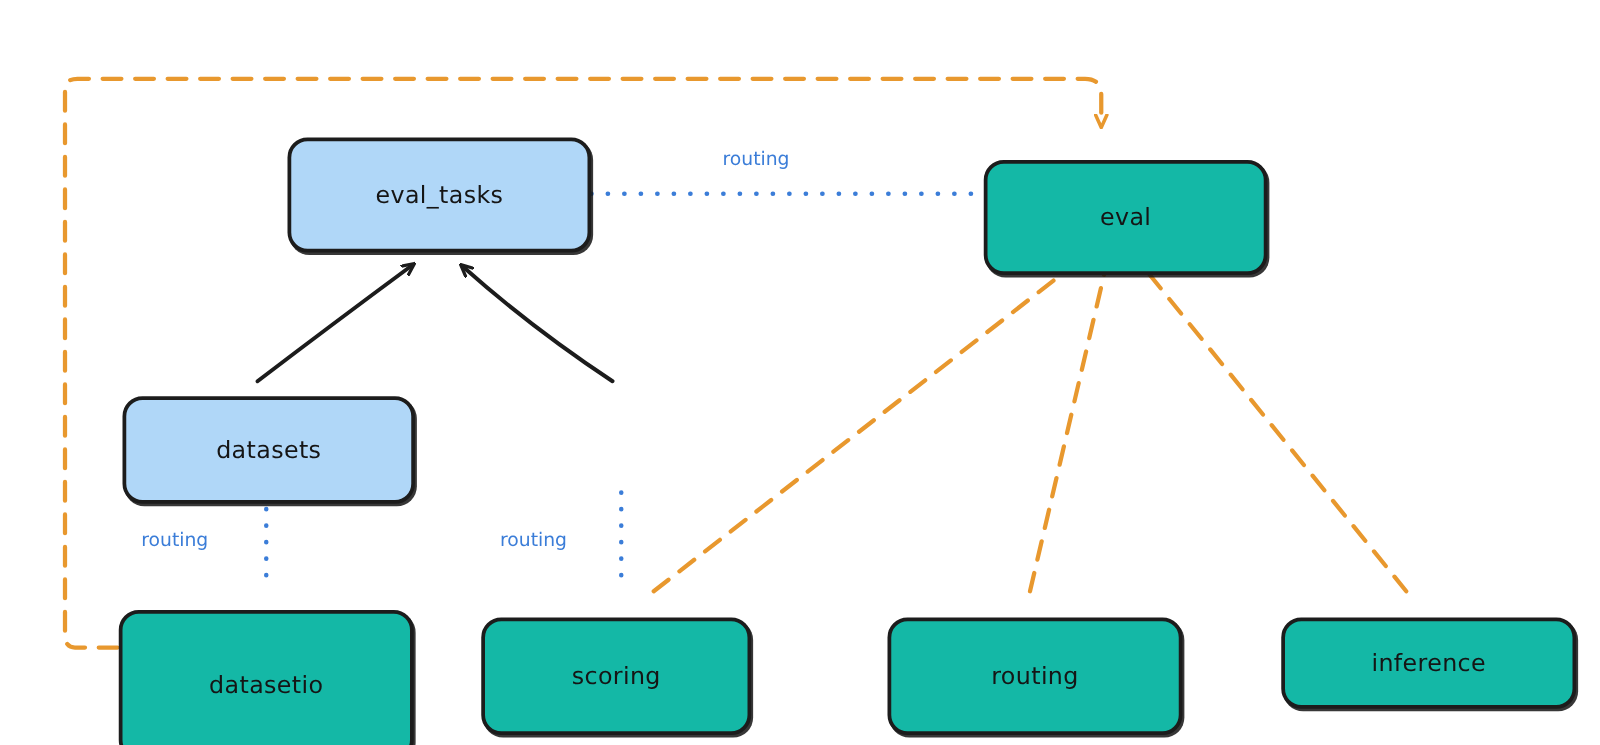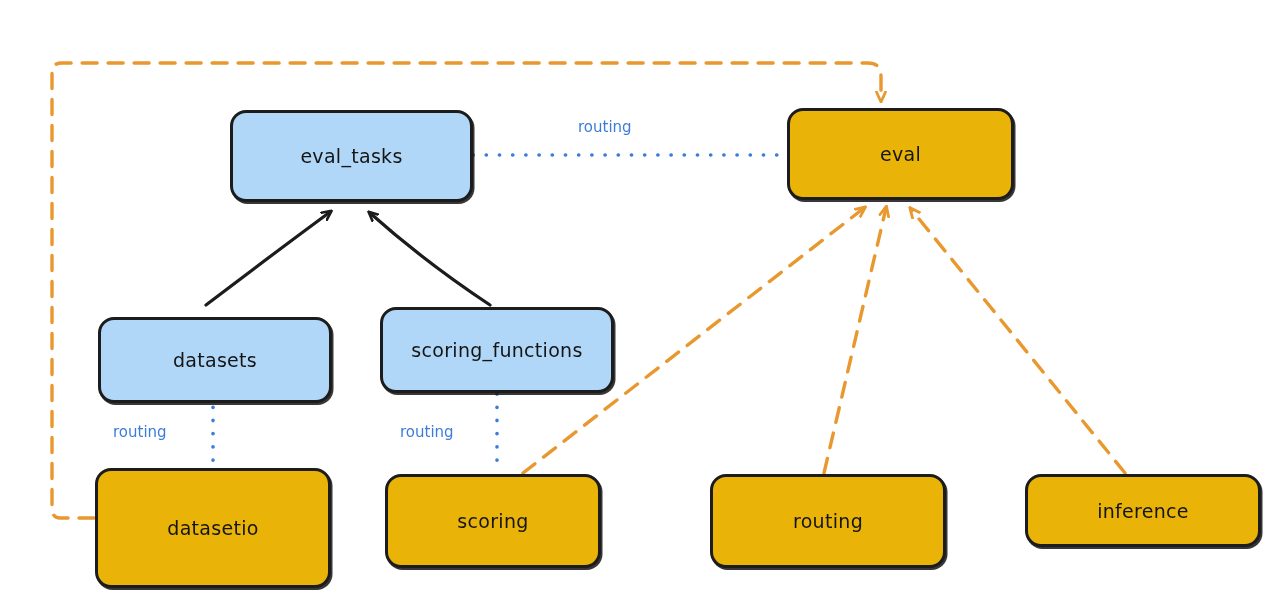--- a/index.html
+++ b/index.html
@@ -32,21 +32,21 @@
     display: flex;
     align-items: center;
     justify-content: center;
     font-family: "DejaVu Sans", sans-serif;
     font-size: 19px;
     color: #151515;
     letter-spacing: 0.3px;
     box-shadow: 1.5px 2px 0 rgba(20,20,20,0.85);
   }
   .node.blue { background: #b0d7f8; }
-  .node.green { background: #eab308; }
+  .node.green { background: #14b8a6; margin-top: 20px; }
   .edge-label {
     position: absolute;
     font-family: "DejaVu Sans", sans-serif;
     font-size: 15px;
     color: #3b7dd8;
     white-space: nowrap;
   }
 </style>
 </head>
 <body>
@@ -87,23 +87,20 @@
   </div>
 
   <div class="node green" style="left:787px; top:108px; width:227px; height:92px;">
     <span>eval</span>
   </div>
 
   <div class="node blue" style="left:98px; top:317px; width:234px; height:86px;">
     <span>datasets</span>
   </div>
 
-  <div class="node blue" style="left:380px; top:307px; width:234px; height:86px;">
-    <span>scoring_functions</span>
-  </div>
 
   <div class="node green" style="left:95px; top:468px; width:236px; height:120px;">
     <span>datasetio</span>
   </div>
 
   <div class="node green" style="left:385px; top:474px; width:216px; height:94px;">
     <span>scoring</span>
   </div>
 
   <div class="node green" style="left:710px; top:474px; width:236px; height:94px;">

